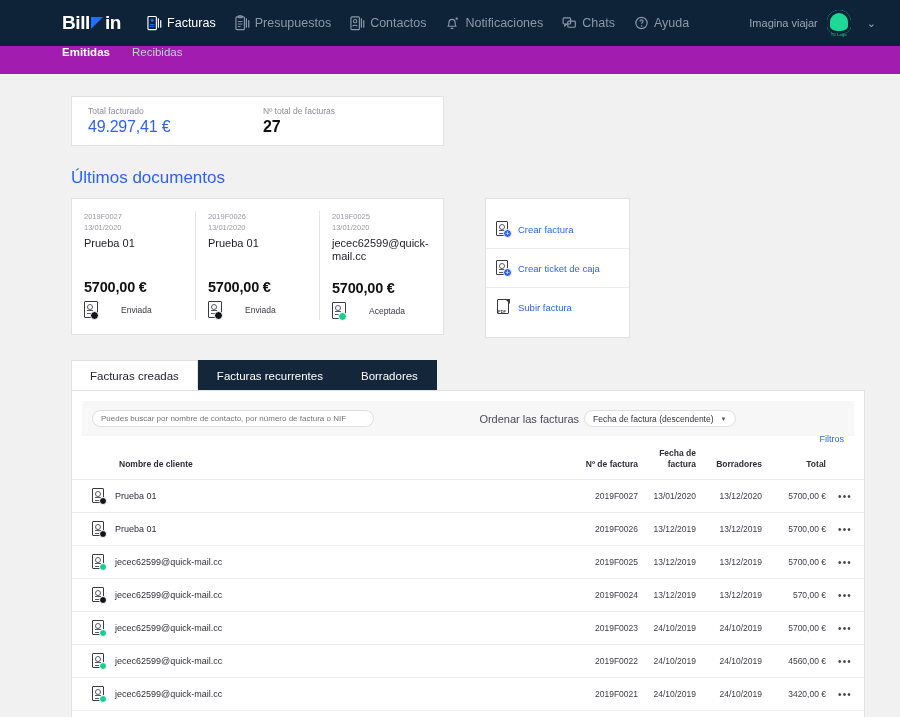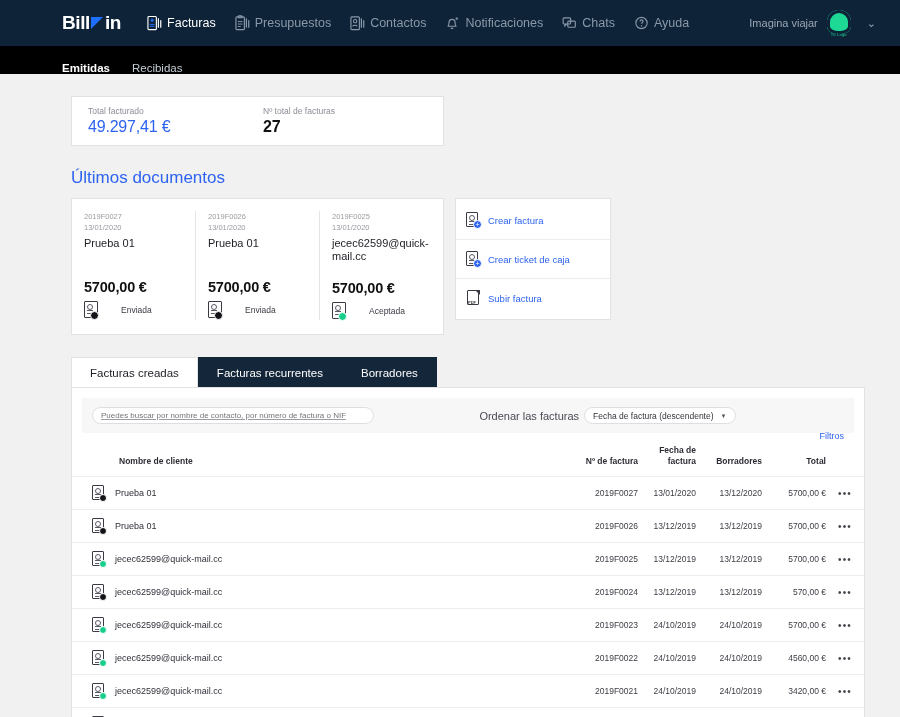--- a/index.html
+++ b/index.html
@@ -69,22 +69,22 @@
   }
   .avatar .tlogo {
     position: absolute; bottom: -1px; left: 0; width: 24px;
     text-align: center; font-size: 4px; color: #1ed896; letter-spacing: .2px;
   }
   .chev { margin-left: 16px; color: #9aa7b5; font-size: 11px; cursor: pointer; }
 
   
   .subnav {
     height: 28px;
-    background: #000000;
-    display: flex; align-items: flex-end;
+    background: #a21caf;
+    display: flex; align-items: flex-start;
     padding-left: 62px;
     gap: 22px;
   }
   .subnav .si { font-size: 11.5px; color: #c4cdd6; cursor: pointer; }
   .subnav .si.active { color: #ffffff; font-weight: bold; }
 
   
   .page { padding: 0 0 0 0; }
 
   .stats {
@@ -123,25 +123,25 @@
     border-right: 1px solid #e4e4e7;
   }
   .doc:last-child { border-right: none; }
   .doc .num { font-size: 7.5px; color: #9a9aa2; line-height: 1.5; }
   .doc .date { font-size: 7.5px; color: #9a9aa2; line-height: 1.5; margin-bottom: 3px; }
   .doc .who { font-size: 11px; color: #1d1d24; line-height: 1.25; min-height: 26px; word-break: break-word; }
   .doc .amt { font-size: 14.5px; font-weight: bold; color: #111; margin: 16px 0 6px 0; letter-spacing:-.2px; }
   .doc .st { display: flex; align-items: center; gap: 23px; font-size: 8.5px; color: #3a3a44; }
 
   .actions {
-    margin-left: 11px;
-    width: 156px;
+    margin-left: 41px;
+    width: 145px;
     background: #ffffff;
     border: 1px solid #e2e2e5;
-    padding: 2px 0;
+    padding: 11px 0;
   }
   .act {
     display: flex; align-items: center; gap: 7px;
     padding: 11px 10px;
     font-size: 9.5px;
     color: #2e63f0;
     cursor: pointer;
     border-bottom: 1px solid #ececee;
   }
   .act:last-child { border-bottom: none; }
@@ -177,21 +177,20 @@
   .search {
     width: 282px; height: 17px;
     background: #ffffff;
     border: 1px solid #dedee2;
     border-radius: 9px;
     font-size: 8px;
     color: #9a9aa2;
     padding: 0 8px;
     outline: none;
     font-family: "Liberation Sans", sans-serif;
-    text-decoration: underline;
   }
   .tbspacer { flex: 1; }
   .ordlbl { font-size: 11px; color: #4a4a54; margin-right: 5px; }
   .ordsel {
     height: 17px;
     background: #ffffff;
     border: 1px solid #dedee2;
     border-radius: 9px;
     font-size: 8.5px;
     color: #34343c;

